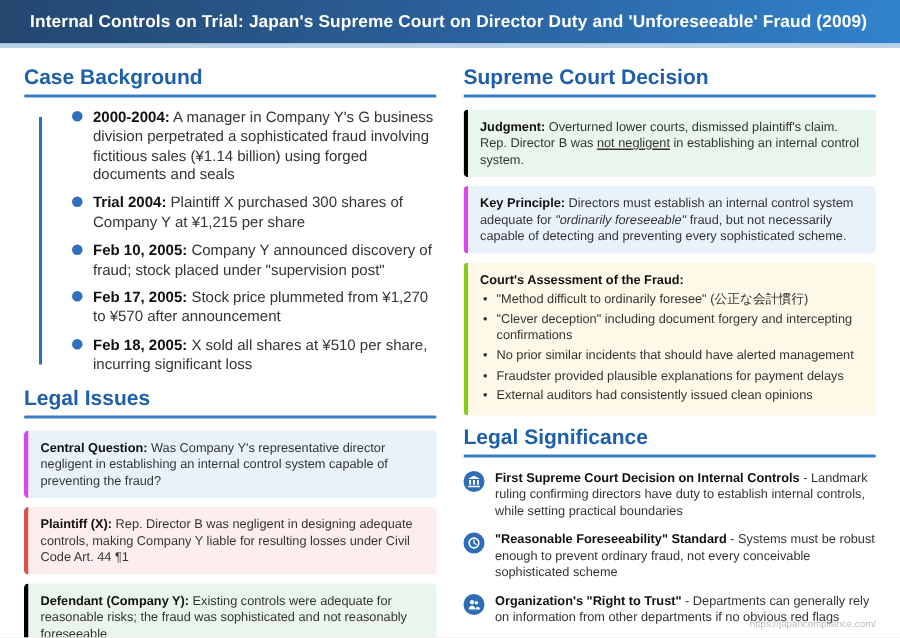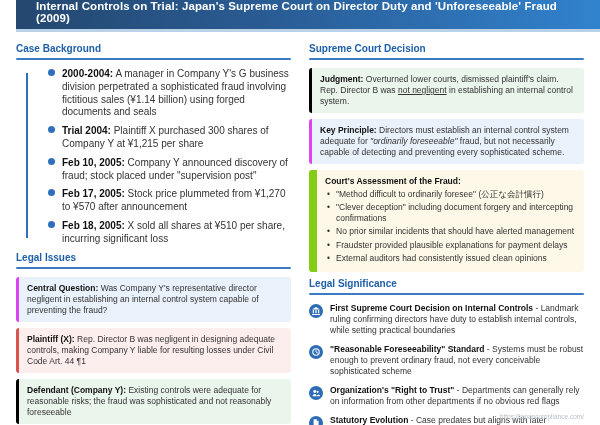--- a/index.html
+++ b/index.html
@@ -3,47 +3,46 @@
 <meta charset="utf-8">
 <style>
   * { margin:0; padding:0; box-sizing:border-box; }
   html,body { background:#e8e8e8; }
   .page {
     width:600px; height:425px; background:#ffffff; overflow:hidden;
     font-family:"Liberation Sans", sans-serif; position:relative;
     margin:0 auto;
   }
   .header {
-    height:32px; display:flex; align-items:flex-start; padding:0 20px;
+    height:32px; display:flex; align-items:center; padding:0 20px;
     background:linear-gradient(90deg,#24476f 0%, #2a5d96 45%, #3182cd 100%);
     border-bottom:3px solid #bad2e8;
-    margin-left:16px;
   }
   .header .title { color:#ffffff; font-size:11.5px; font-weight:bold; letter-spacing:.1px; }
 
   .columns { display:flex; gap:18px; padding:7px 16px 0 16px; }
   .col { width:275px; }
 
-  .sec-head { color:#1e5fa9; font-weight:bold; font-size:10px; margin-top:4px; }
+  .sec-head { color:#1e5fa9; font-weight:bold; font-size:14px; margin-top:4px; }
   .sec-rule { height:2px; background:#3a7bc4; margin:4px 0 8px 0; border-radius:1px; }
 
   
   .timeline { position:relative; padding-left:22px; margin:2px 0 4px 0; }
   .timeline-line { position:absolute; left:10px; top:5px; bottom:8px; width:2px; background:#2f6fbe; }
   .t-item { position:relative; font-size:10px; line-height:1.28; color:#333; margin-bottom:6px;margin-left:24px; }
   .t-dot { position:absolute; left:-14px; top:1px; width:7px; height:7px; border-radius:50%; background:#2f6fbe; }
   .t-date { font-weight:bold; color:#111; }
 
   
   .box { border-radius:3px; padding:6px 8px; margin-bottom:6px; font-size:8.5px; line-height:1.3; color:#333; }
   .box b { color:#111; }
   .box-blue   { background:#e9f2fb; border-left:3px solid #d946ef; }
   .box-red    { background:#fdeeee; border-left:3px solid #d9534f; }
   .box-green  { background:#eaf5ec; border-left:3px solid #000000; }
-  .box-yellow { background:#fdf8e7; border-left:8px solid #84cc16; }
+  .box-yellow { background:#fdf8e7; border-left:3px solid #84cc16; }
   .box-head { font-weight:bold; color:#111; margin-bottom:2px; }
 
   ul.bullets { list-style:none; padding-left:11px; margin-top:2px; }
   ul.bullets li { position:relative; margin-bottom:2px; }
   ul.bullets li::before { content:"•"; position:absolute; left:-9px; color:#333; }
 
   .u { text-decoration:underline; }
   .it { font-style:italic; }
 
   

